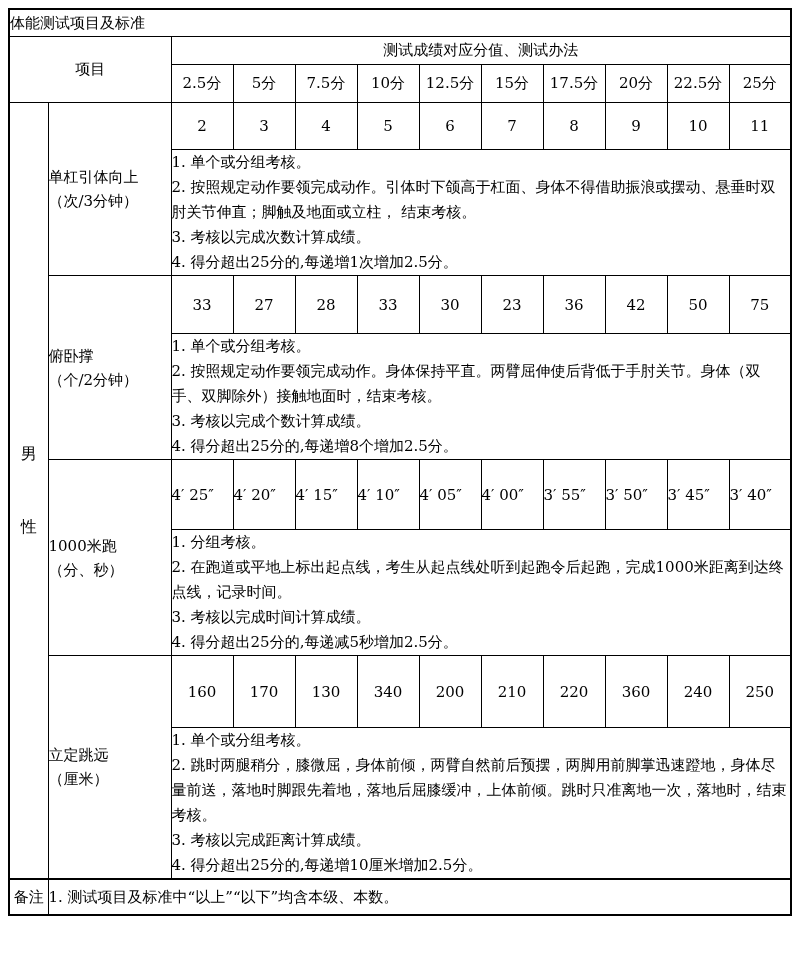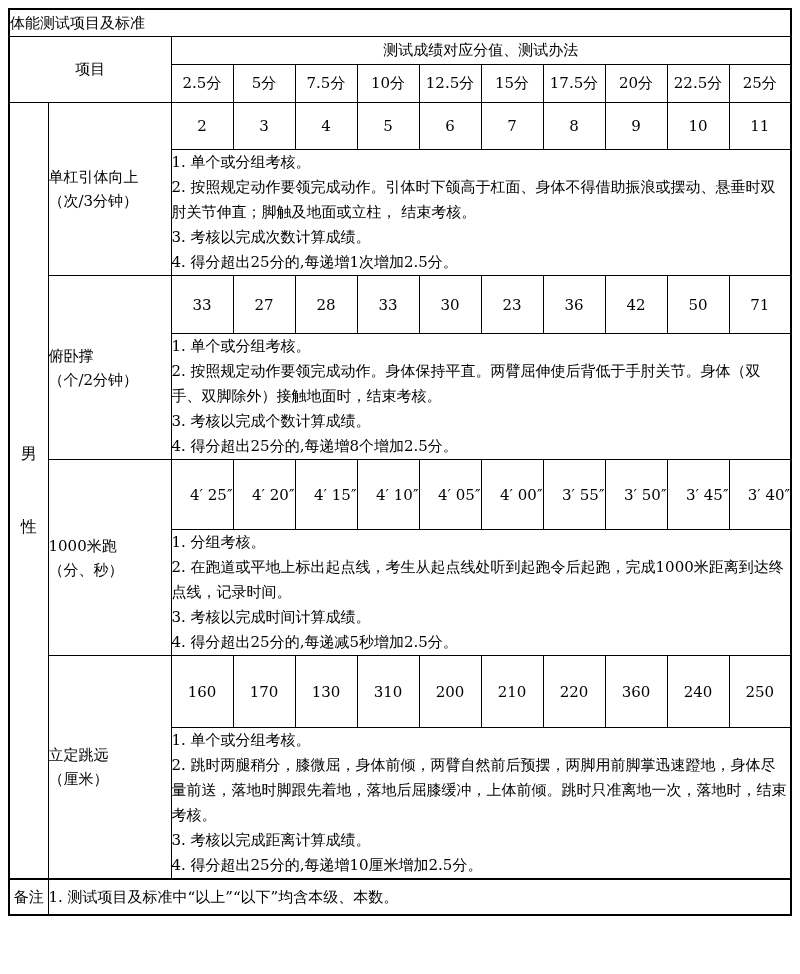--- a/index.html
+++ b/index.html
@@ -62,21 +62,21 @@
     gap: 52px;
     font-size: 16px;
   }
   .item-cell {
     line-height: 24px;
   }
   .val {
     text-align: center;
   }
   .val-time {
-    text-align: right;
+    text-align: left;
     font-size: 13.5px;
     letter-spacing: 0;
   }
   .notes {
     text-align: left;
     padding: 5px 10px 5px 24px;
     line-height: 25px;
     margin-left: 42px;
   }
   tr.r-val1  { height: 47px; }
@@ -180,21 +180,21 @@
       </td>
       <td class="val">33</td>
       <td class="val">27</td>
       <td class="val">28</td>
       <td class="val">33</td>
       <td class="val">30</td>
       <td class="val">23</td>
       <td class="val">36</td>
       <td class="val">42</td>
       <td class="val">50</td>
-      <td class="val">71</td>
+      <td class="val">75</td>
     </tr>
     <tr class="r-note2">
       <td colspan="10" class="notes">
         <div>1. 单个或分组考核。</div>
         <div>2. 按照规定动作要领完成动作。身体保持平直。两臂屈伸使后背低于手肘关节。身体（双手、双脚除外）接触地面时，结束考核。</div>
         <div>3. 考核以完成个数计算成绩。</div>
         <div>4. 得分超出25分的,每递增8个增加2.5分。</div>
       </td>
     </tr>
 
@@ -224,21 +224,21 @@
     </tr>
 
     <tr class="r-val4">
       <td rowspan="2" class="item-cell">
         <div>立定跳远</div>
         <div>（厘米）</div>
       </td>
       <td class="val">160</td>
       <td class="val">170</td>
       <td class="val">130</td>
-      <td class="val">310</td>
+      <td class="val">340</td>
       <td class="val">200</td>
       <td class="val">210</td>
       <td class="val">220</td>
       <td class="val">360</td>
       <td class="val">240</td>
       <td class="val">250</td>
     </tr>
     <tr class="r-note4">
       <td colspan="10" class="notes">
         <div>1. 单个或分组考核。</div>

